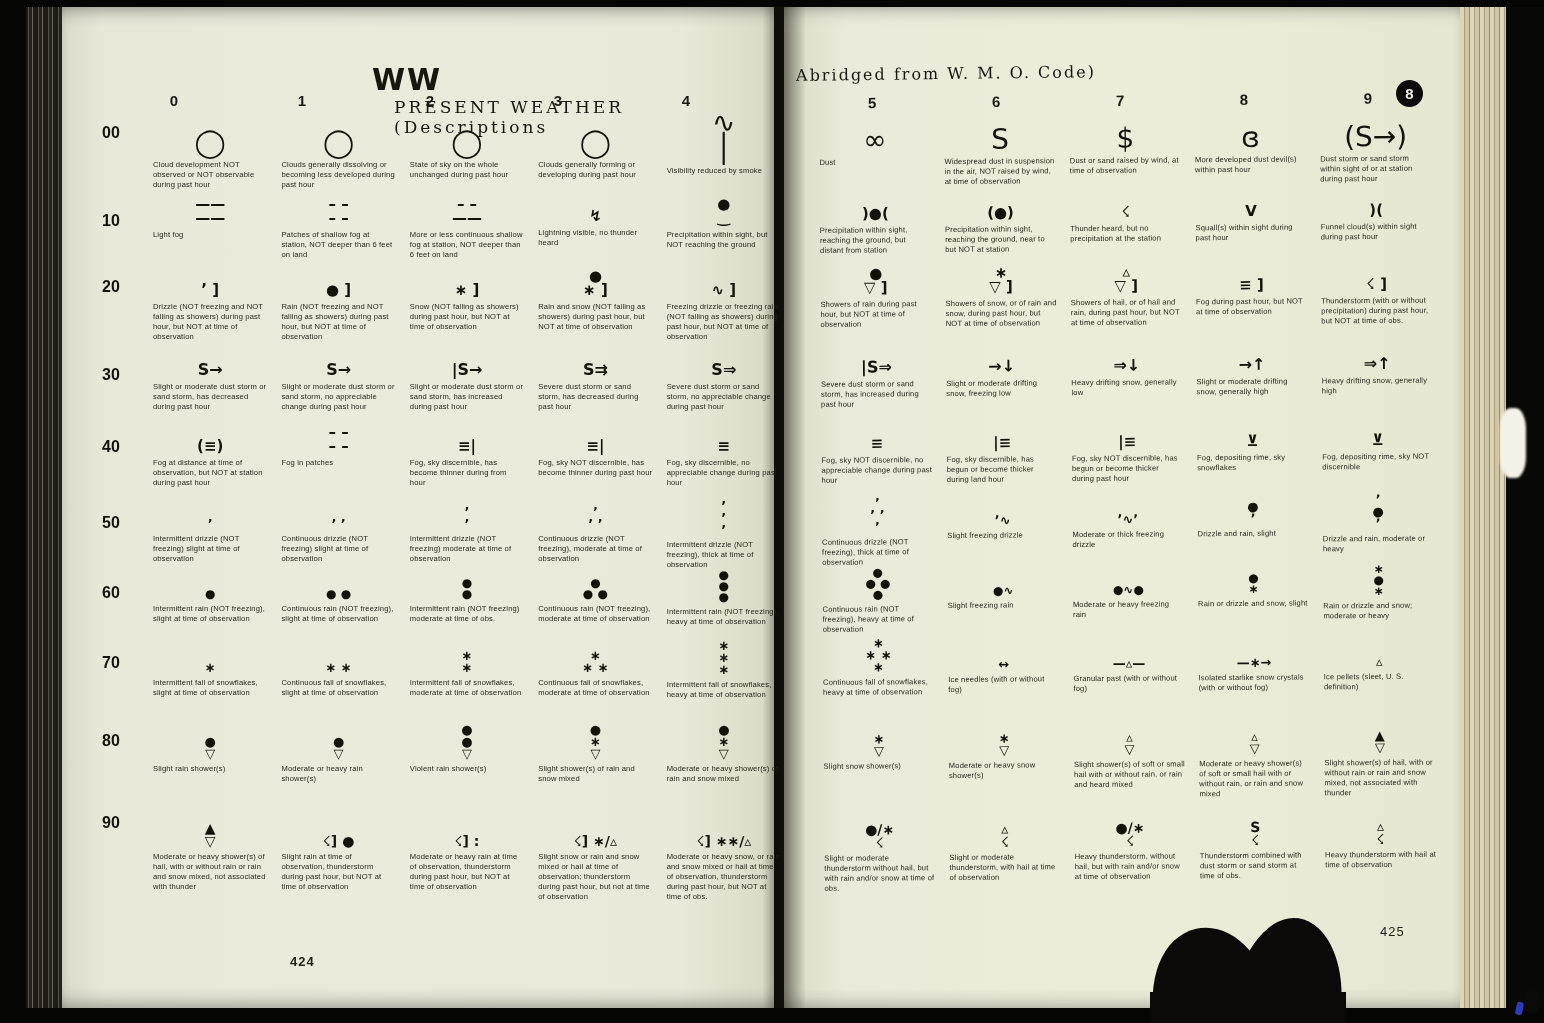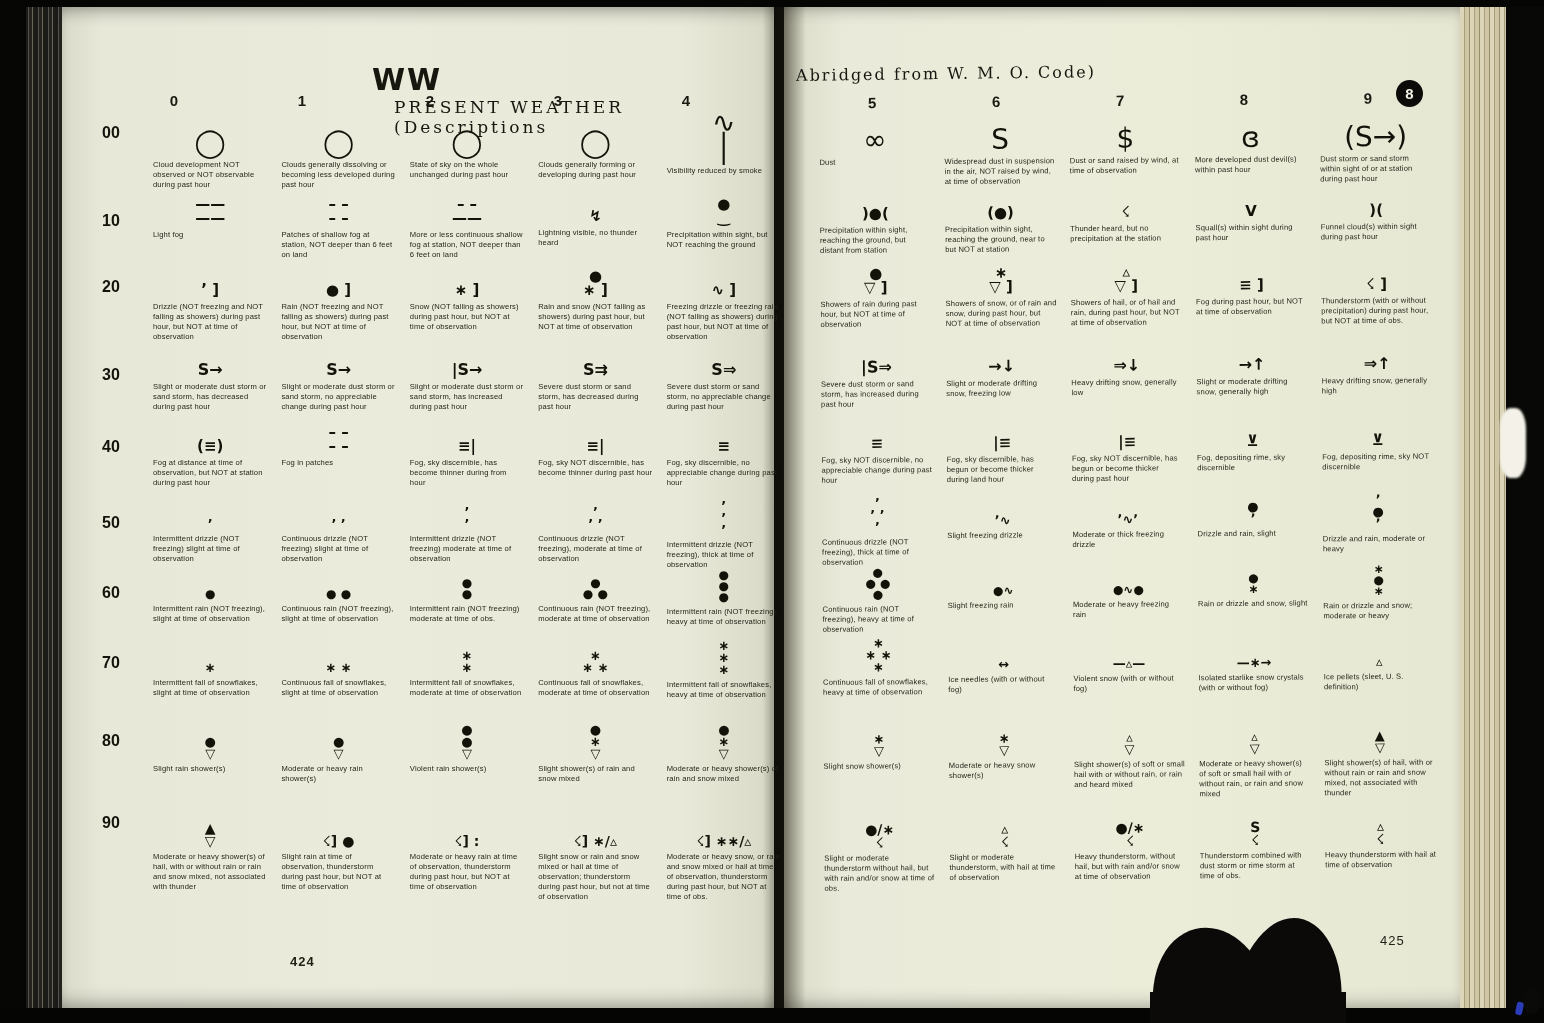--- a/index.html
+++ b/index.html
@@ -85,21 +85,21 @@
   .trow-3{min-height:72px}.trow-3 .sym{min-height:26px;font-size:16px}
   .trow-4{min-height:76px}.trow-4 .sym{min-height:30px}
   .trow-5{min-height:70px}.trow-5 .sym{min-height:30px;font-size:13px}
   .trow-6{min-height:70px}.trow-6 .sym{min-height:30px;font-size:12px}
   .trow-7{min-height:78px}.trow-7 .sym{min-height:34px;font-size:13px}
   .trow-8{min-height:82px}.trow-8 .sym{min-height:42px;font-size:13px}
   .trow-9{min-height:118px}.trow-9 .sym{min-height:48px;font-size:14px}
 
   .page-num{position:absolute;font-size:13px;color:#201f15;letter-spacing:1px;z-index:4;}
   .page-num-left{left:228px;top:948px;font-weight:bold;}
-  .page-num-right{left:596px;top:920px;margin-top:9px;}
+  .page-num-right{left:596px;top:920px;}
 
   
   .finger1{
     position:absolute;left:1146px;top:928px;width:118px;height:100px;background:#0b0a08;
     border-radius:52% 48% 10% 20%/85% 75% 0 0;transform:rotate(-14deg);z-index:7;
   }
   .finger2{
     position:absolute;left:1238px;top:918px;width:108px;height:112px;background:#0b0a08;
     border-radius:48% 52% 20% 10%/78% 82% 0 0;transform:rotate(9deg);z-index:7;
   }
@@ -502,21 +502,21 @@
         <div class="cell">
           <div class="sym">|≡</div>
           <div class="desc">Fog, sky discernible, has begun or become thicker during land hour</div>
         </div>
         <div class="cell">
           <div class="sym">|≡</div>
           <div class="desc">Fog, sky NOT discernible, has begun or become thicker during past hour</div>
         </div>
         <div class="cell">
           <div class="sym">⊻</div>
-          <div class="desc">Fog, depositing rime, sky discernible</div>
+          <div class="desc">Fog, depositing rime, sky snowflakes</div>
         </div>
         <div class="cell">
           <div class="sym">⊻</div>
           <div class="desc">Fog, depositing rime, sky NOT discernible</div>
         </div>
       </div>
       <div class="trow trow-5">
         <div class="cell">
           <div class="sym">’
 ’ ’
@@ -576,21 +576,21 @@
 ∗ ∗
 ∗</div>
           <div class="desc">Continuous fall of snowflakes, heavy at time of observation</div>
         </div>
         <div class="cell">
           <div class="sym">↔</div>
           <div class="desc">Ice needles (with or without fog)</div>
         </div>
         <div class="cell">
           <div class="sym">—▵—</div>
-          <div class="desc">Violent snow (with or without fog)</div>
+          <div class="desc">Granular past (with or without fog)</div>
         </div>
         <div class="cell">
           <div class="sym">—∗→</div>
           <div class="desc">Isolated starlike snow crystals (with or without fog)</div>
         </div>
         <div class="cell">
           <div class="sym">▵</div>
           <div class="desc">Ice pellets (sleet, U. S. definition)</div>
         </div>
       </div>
@@ -633,21 +633,21 @@
           <div class="desc">Slight or moderate thunderstorm, with hail at time of observation</div>
         </div>
         <div class="cell">
           <div class="sym">●/∗
 ☇</div>
           <div class="desc">Heavy thunderstorm, without hail, but with rain and/or snow at time of observation</div>
         </div>
         <div class="cell">
           <div class="sym">S
 ☇</div>
-          <div class="desc">Thunderstorm combined with dust storm or rime storm at time of obs.</div>
+          <div class="desc">Thunderstorm combined with dust storm or sand storm at time of obs.</div>
         </div>
         <div class="cell">
           <div class="sym">▵
 ☇</div>
           <div class="desc">Heavy thunderstorm with hail at time of observation</div>
         </div>
       </div>
     </div>
   <div class="page-num page-num-right">425</div>
 </div>

